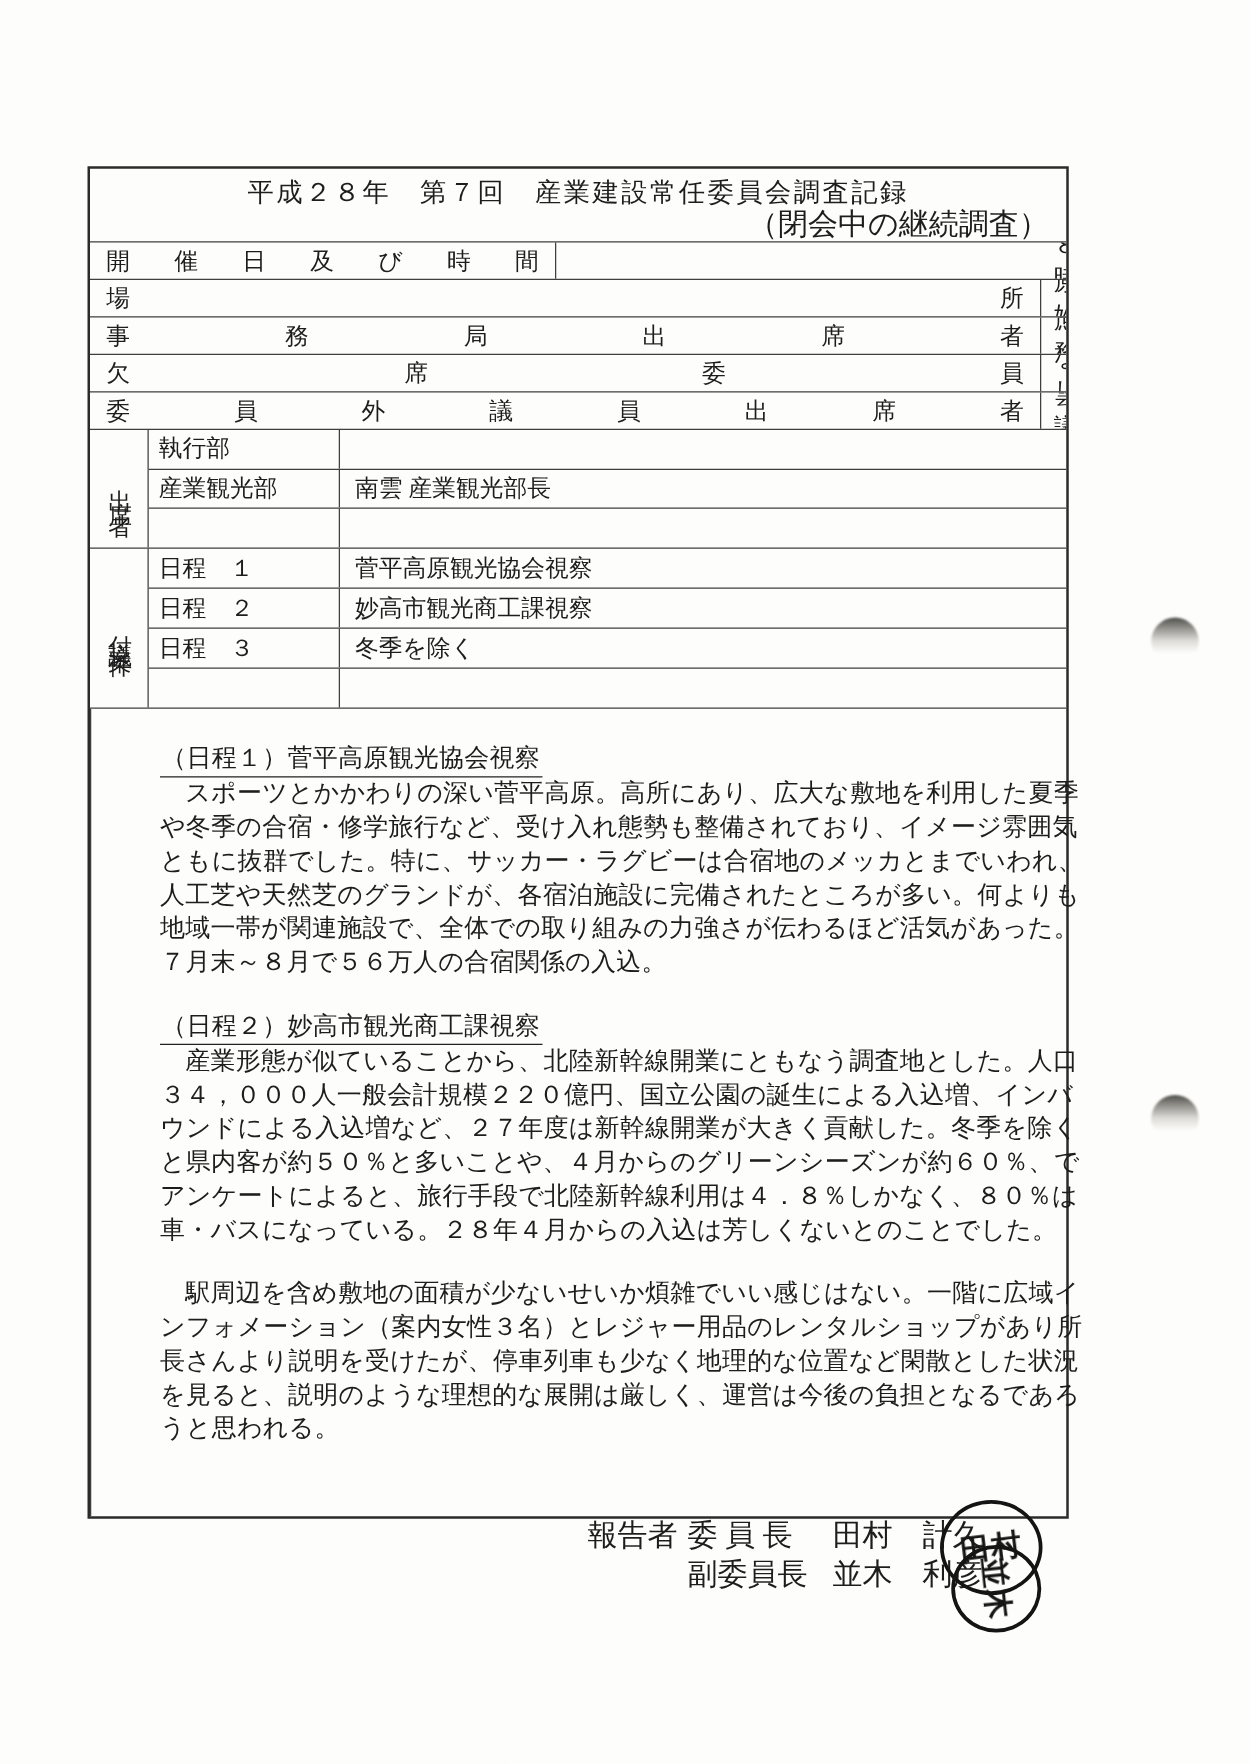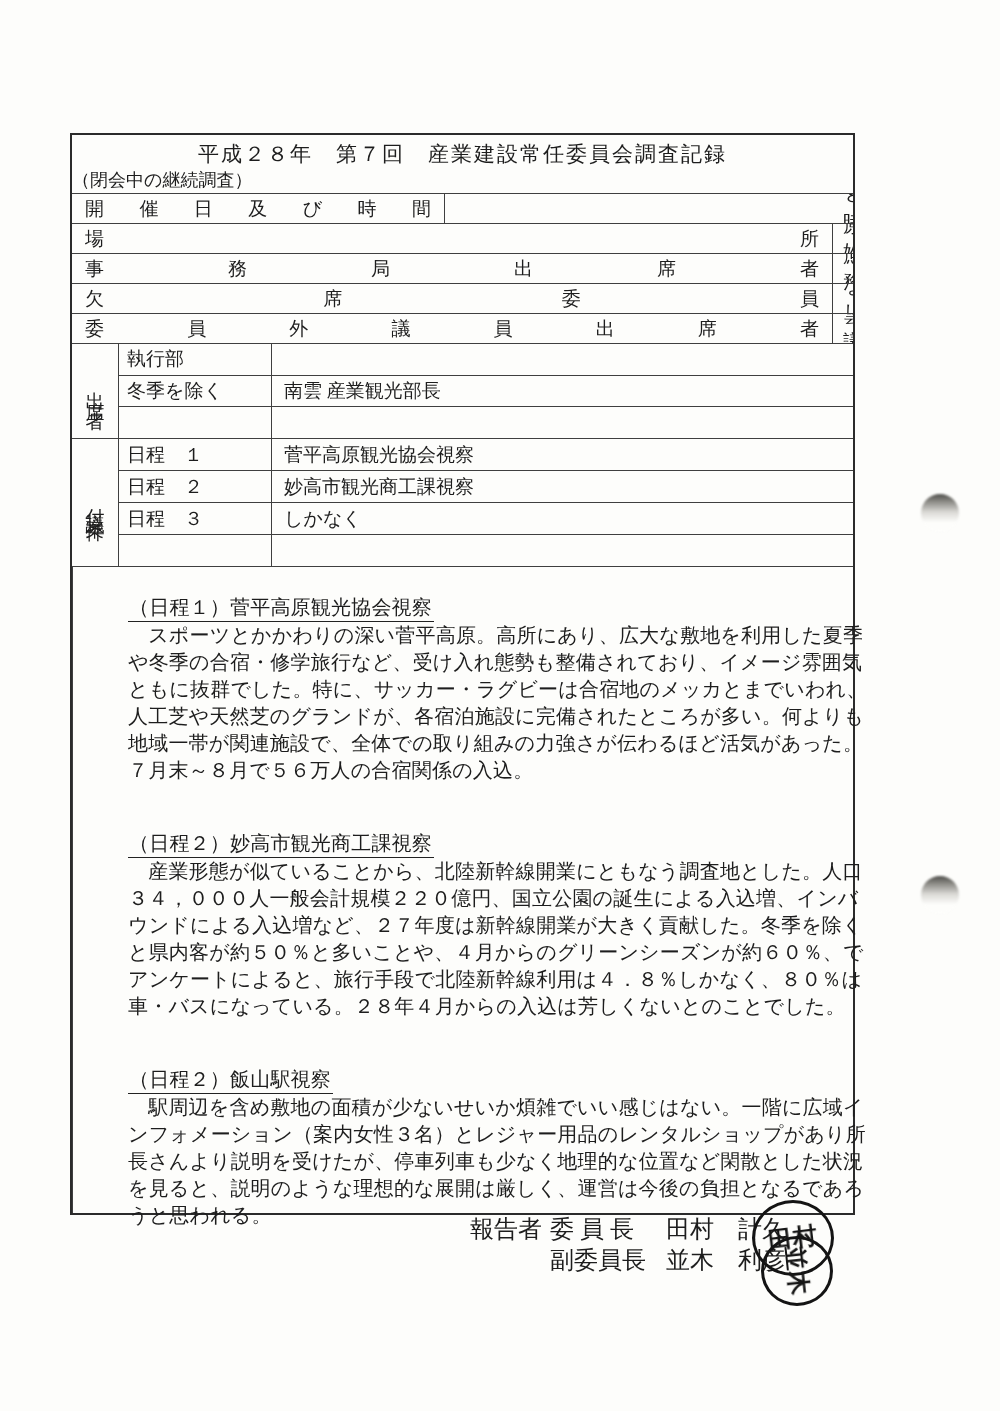--- a/index.html
+++ b/index.html
@@ -19,42 +19,42 @@
     left: 70px;
     top: 133px;
     width: 785px;
     border: 2px solid #2b2b2b;
     background: #fdfdfb;
   }
   .row { display: flex; border-bottom: 1px solid #3f3f3f; }
   .row:last-child { border-bottom: none; gap: 48px; }
   .title-row { display: block; height: 59px; padding-top: 5px; }
   .doc-title { text-align: center; font-size: 21px; line-height: 28px; letter-spacing: 2px; }
-  .doc-subtitle { font-size: 18px; line-height: 24px; padding-right: 14px; }
+  .doc-subtitle { text-align: right; font-size: 24px; line-height: 24px; padding-right: 14px; }
   .h30 { height: 30px; }
   .h95 { height: 95px; }
   .h128 { height: 128px; }
   .body-row { height: 646px; }
   .cell { display: flex; align-items: center; font-size: 19px; overflow: hidden; }
   .label-cell { width: 200px; border-right: 1px solid #3f3f3f; padding: 0 13px; }
   .spread { display: flex; justify-content: space-between; width: 100%; }
   .val-cell { flex: 1; padding: 0 10px; }
   .c-center { justify-content: center; padding: 0; margin-top: 29px; }
   .w194 { flex: 0 0 194px; border-right: 1px solid #3f3f3f; }
   .vcol { width: 47px; border-right: 1px solid #3f3f3f; display: flex; align-items: center; justify-content: center; }
   .vtext { writing-mode: vertical-rl; text-orientation: upright; font-size: 19px; letter-spacing: 10px; }
   .vtext.tight { letter-spacing: 5px; }
   .subrows { flex: 1; display: flex; flex-direction: column; }
   .subrow { display: flex; flex: 1; border-bottom: 1px solid #3f3f3f; justify-content: center; }
   .subrow:last-child { border-bottom: none; }
   .subcell { width: 153px; border-right: 1px solid #3f3f3f; display: flex; align-items: center; padding: 0 8px; font-size: 19px; }
   .subval { flex: 1; display: flex; align-items: center; padding: 0 12px; font-size: 19px; }
   
   .body-content { flex: 1; padding: 27px 4px 0 7px; font-size: 20px; letter-spacing: 0.2px; }
-  .section + .section { margin-top: 46px; }
+  .section + .section { margin-top: 24px; }
   .sec-heading { display: inline-block; line-height: 26px; border-bottom: 1px solid #222; padding: 0 2px 1px 1px; }
   .sec-line { line-height: 27px; white-space: nowrap; }
   
   .signature { position: absolute; left: 470px; top: 1214px; width: 400px; font-size: 24px; }
   .sig-row { display: flex; line-height: 31px; }
   .sig-reporter { width: 80px; }
   .sig-spacer { width: 80px; }
   .sig-role { width: 116px; font-family: Liberation Serif, serif; }
   .sig-surname { width: 72px; }
   .sig-given { flex: 1; }
@@ -146,21 +146,21 @@
     <div class="row h95">
       <div class="vcol">
         <span class="vtext">出席者</span>
       </div>
       <div class="subrows">
         <div class="subrow">
           <div class="subcell">執行部</div>
           <div class="subval"></div>
         </div>
         <div class="subrow">
-          <div class="subcell">冬季を除く</div>
+          <div class="subcell">産業観光部</div>
           <div class="subval">南雲 産業観光部長</div>
         </div>
         <div class="subrow">
           <div class="subcell"></div>
           <div class="subval"></div>
         </div>
       </div>
     </div>
 
     <div class="row h128">
@@ -171,35 +171,35 @@
         <div class="subrow">
           <div class="subcell">日程　１</div>
           <div class="subval">菅平高原観光協会視察</div>
         </div>
         <div class="subrow">
           <div class="subcell">日程　２</div>
           <div class="subval">妙高市観光商工課視察</div>
         </div>
         <div class="subrow">
           <div class="subcell">日程　３</div>
-          <div class="subval">しかなく</div>
+          <div class="subval">冬季を除く</div>
         </div>
         <div class="subrow">
           <div class="subcell"></div>
           <div class="subval"></div>
         </div>
       </div>
     </div>
 
     <div class="row body-row">
       <div class="vcol"></div>
       <div class="body-content">
           <div class="section"><div class="sec-heading">（日程１）菅平高原観光協会視察</div><div class="sec-line">　スポーツとかかわりの深い菅平高原。高所にあり、広大な敷地を利用した夏季</div><div class="sec-line">や冬季の合宿・修学旅行など、受け入れ態勢も整備されており、イメージ雰囲気</div><div class="sec-line">ともに抜群でした。特に、サッカー・ラグビーは合宿地のメッカとまでいわれ、</div><div class="sec-line">人工芝や天然芝のグランドが、各宿泊施設に完備されたところが多い。何よりも</div><div class="sec-line">地域一帯が関連施設で、全体での取り組みの力強さが伝わるほど活気があった。</div><div class="sec-line">７月末～８月で５６万人の合宿関係の入込。</div></div>
           <div class="section"><div class="sec-heading">（日程２）妙高市観光商工課視察</div><div class="sec-line">　産業形態が似ていることから、北陸新幹線開業にともなう調査地とした。人口</div><div class="sec-line">３４，０００人一般会計規模２２０億円、国立公園の誕生による入込増、インバ</div><div class="sec-line">ウンドによる入込増など、２７年度は新幹線開業が大きく貢献した。冬季を除く</div><div class="sec-line">と県内客が約５０％と多いことや、４月からのグリーンシーズンが約６０％、で</div><div class="sec-line">アンケートによると、旅行手段で北陸新幹線利用は４．８％しかなく、８０％は</div><div class="sec-line">車・バスになっている。２８年４月からの入込は芳しくないとのことでした。</div></div>
-          <div class="section"><div class="sec-heading">（日程２）飯山駅視察</div><div class="sec-line">　駅周辺を含め敷地の面積が少ないせいか煩雑でいい感じはない。一階に広域イ</div><div class="sec-line">ンフォメーション（案内女性３名）とレジャー用品のレンタルショップがあり所</div><div class="sec-line">長さんより説明を受けたが、停車列車も少なく地理的な位置など閑散とした状況</div><div class="sec-line">を見ると、説明のような理想的な展開は厳しく、運営は今後の負担となるであろ</div><div class="sec-line">うと思われる。</div></div>
+          <div class="section"><div class="sec-line">　駅周辺を含め敷地の面積が少ないせいか煩雑でいい感じはない。一階に広域イ</div><div class="sec-line">ンフォメーション（案内女性３名）とレジャー用品のレンタルショップがあり所</div><div class="sec-line">長さんより説明を受けたが、停車列車も少なく地理的な位置など閑散とした状況</div><div class="sec-line">を見ると、説明のような理想的な展開は厳しく、運営は今後の負担となるであろ</div><div class="sec-line">うと思われる。</div></div>
         </div>
     </div>
 
   </div>
 
   <div class="signature">
     <div class="sig-row">
       <span class="sig-reporter">報告者</span>
       <span class="sig-role">委 員 長</span>
       <span class="sig-surname">田村</span>

